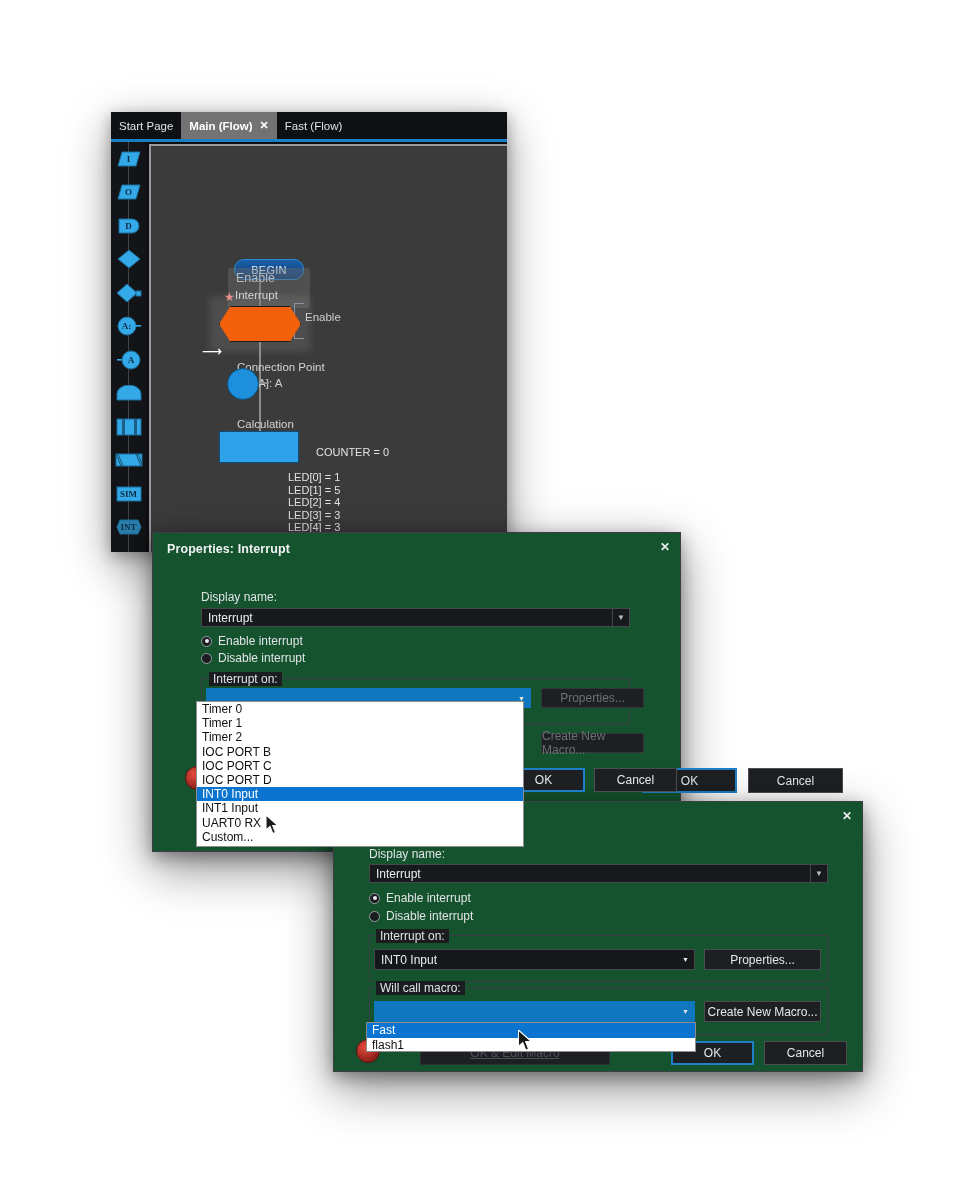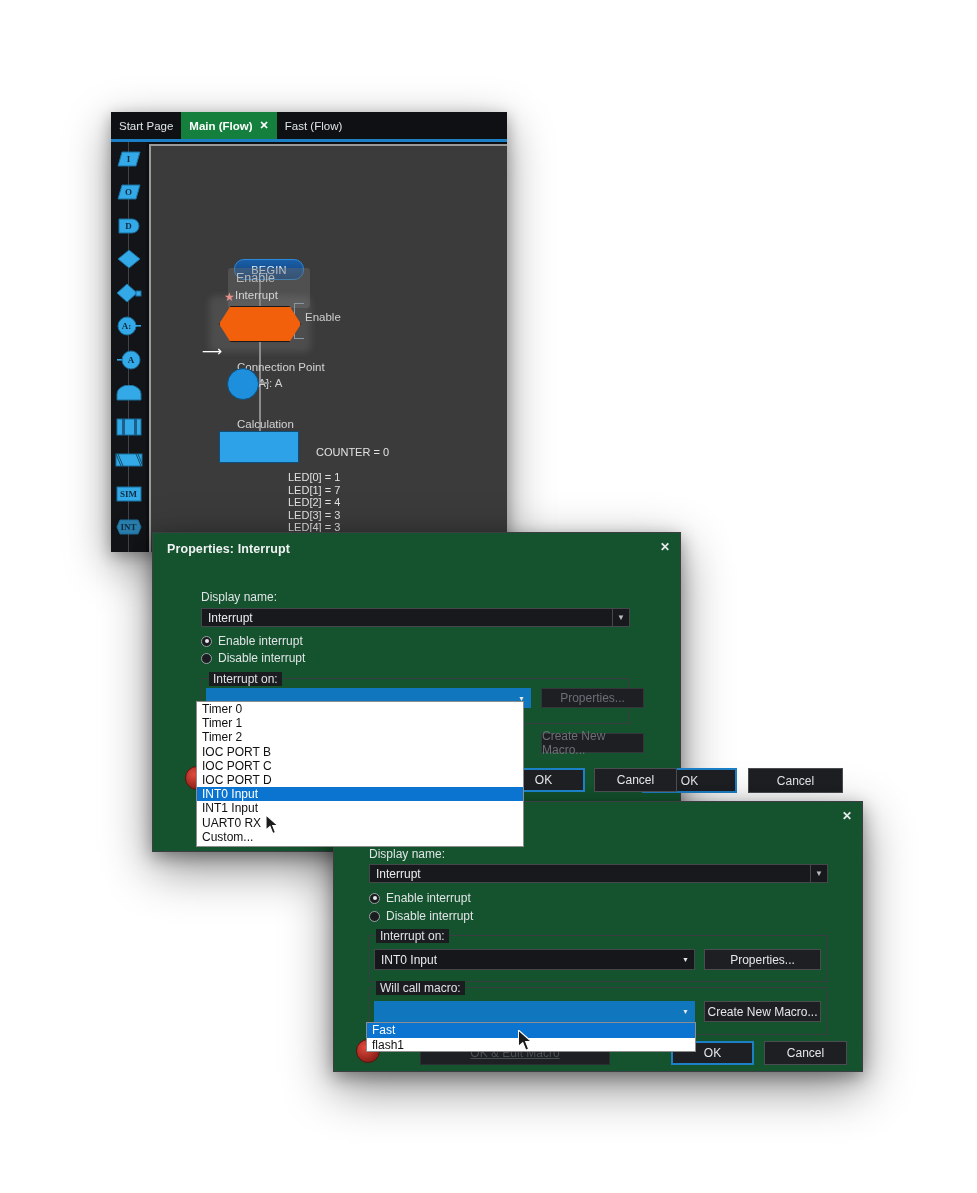--- a/index.html
+++ b/index.html
@@ -31,21 +31,21 @@
     display: flex; align-items: stretch;
   }
   .tab {
     display: flex; align-items: center;
     padding: 0 8px;
     font-size: 11.5px;
     color: #dfe4e8;
     white-space: nowrap;
   }
   .tab.active {
-    background: #15803d;
+    background: #737373;
     color: #ffffff;
     font-weight: bold;
   }
   .tab-close {
     margin-left: 7px;
     font-size: 11px;
     color: #ffffff;
     font-weight: bold;
   }
   #toolpanel {
@@ -503,21 +503,21 @@
       <div class="node-sublabel" style="left:104px; top:231px;">[A]: A</div>
       <div id="conn-stub"></div>
       <div id="conn-node"></div>
 
       <div class="node-label" style="left:86px; top:272px;">Calculation</div>
       <div id="calc-node"></div>
       <div id="calc-lines">
         <div>COUNTER = 0</div>
         <div>&nbsp;</div>
         <div style="margin-left:-28px">LED[0] = 1</div>
-        <div style="margin-left:-28px">LED[1] = 7</div>
+        <div style="margin-left:-28px">LED[1] = 5</div>
         <div style="margin-left:-28px">LED[2] = 4</div>
         <div style="margin-left:-28px">LED[3] = 3</div>
         <div style="margin-left:-28px">LED[4] = 3</div>
         <div style="margin-left:-28px">LED[5] = 32</div>
         <div style="margin-left:-28px">LED[6] = 64</div>
 
       </div>
 
     </div>
   </div>

